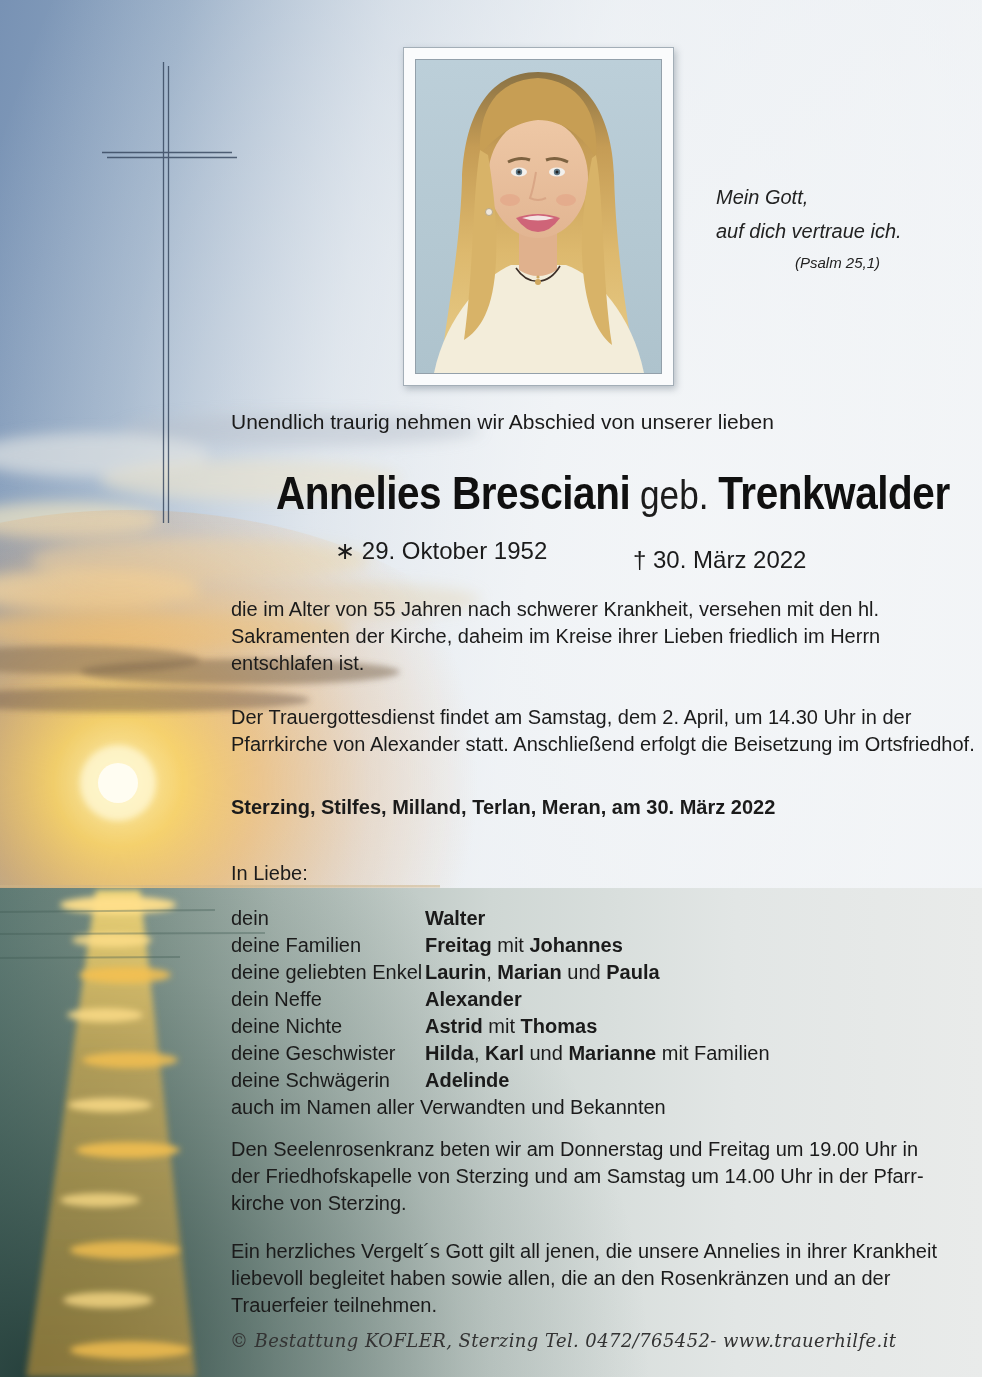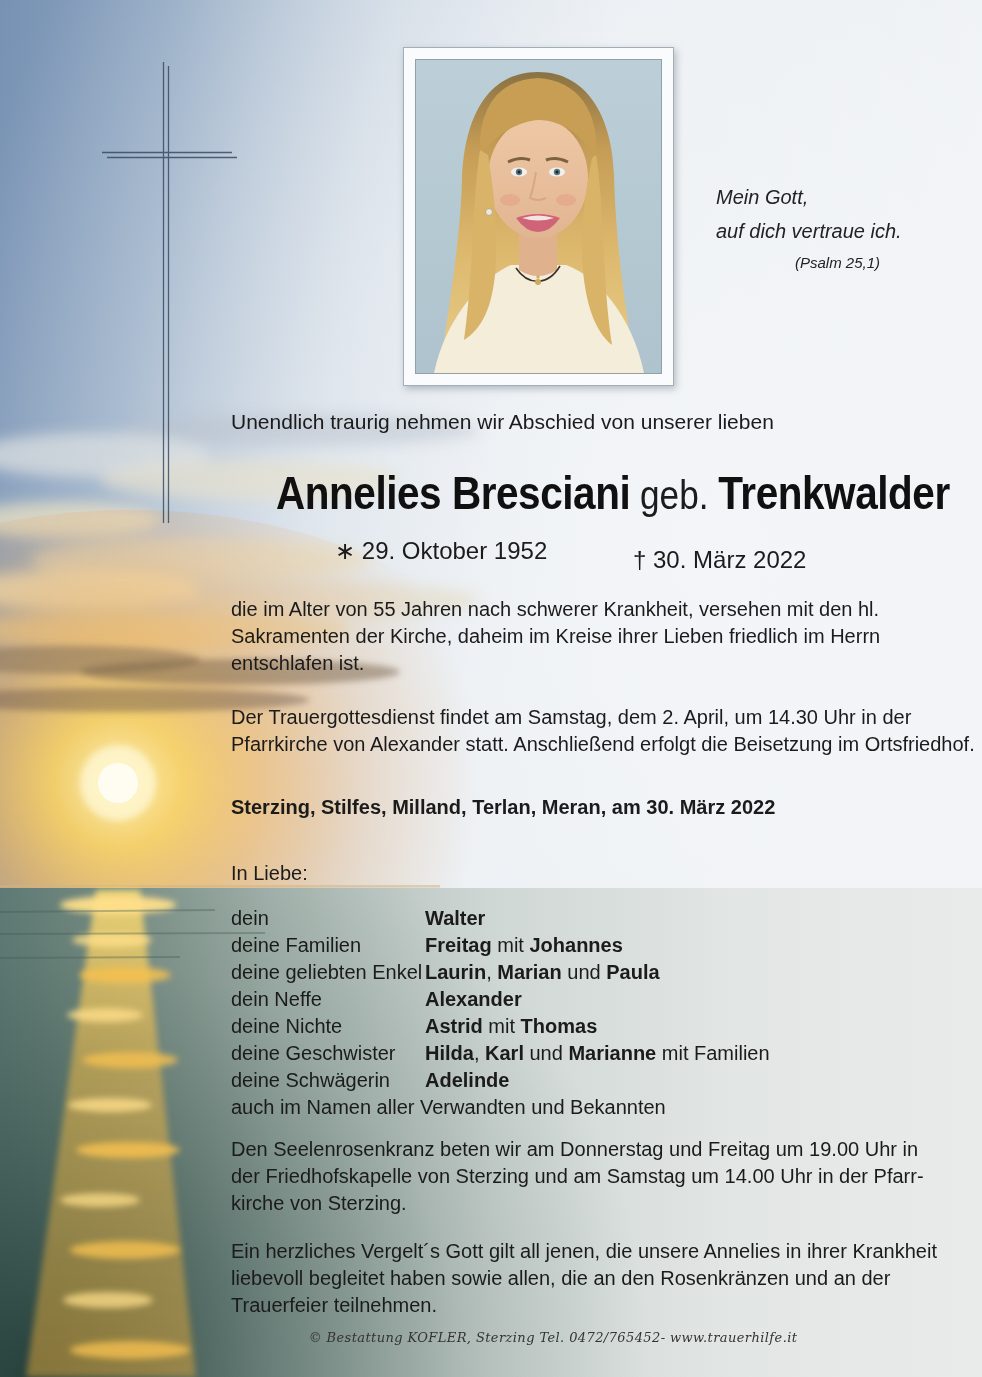--- a/index.html
+++ b/index.html
@@ -35,21 +35,21 @@
   .inlove{left:231px;top:862px;font-size:20px;}
   .family{left:231px;top:905px;width:740px;font-size:20px;}
   .fam-row{display:flex;line-height:27px;}
   .fam-label{flex:0 0 194px;}
   .fam-names{flex:1;}
   .b{font-weight:700;}
   .fam-closing{line-height:27px;}
   .p-rosary{left:231px;top:1136px;}
   .p-thanks{left:231px;top:1238px;}
   .footer{left:230px;top:1330px;width:646px;text-align:center;
-        font-family:"DejaVu Serif",serif;font-style:italic;font-size:13px;
+        font-family:"DejaVu Serif",serif;font-style:italic;font-size:18px;
         letter-spacing:.4px;color:#333;white-space:nowrap;}
 </style>
 </head>
 <body>
 
 <div class="page">
 
   <svg class="bg" width="982" height="1377" viewBox="0 0 982 1377" aria-hidden="true">
     <defs>
       <linearGradient id="skyH" x1="0" y1="0" x2="1" y2="0.22">

